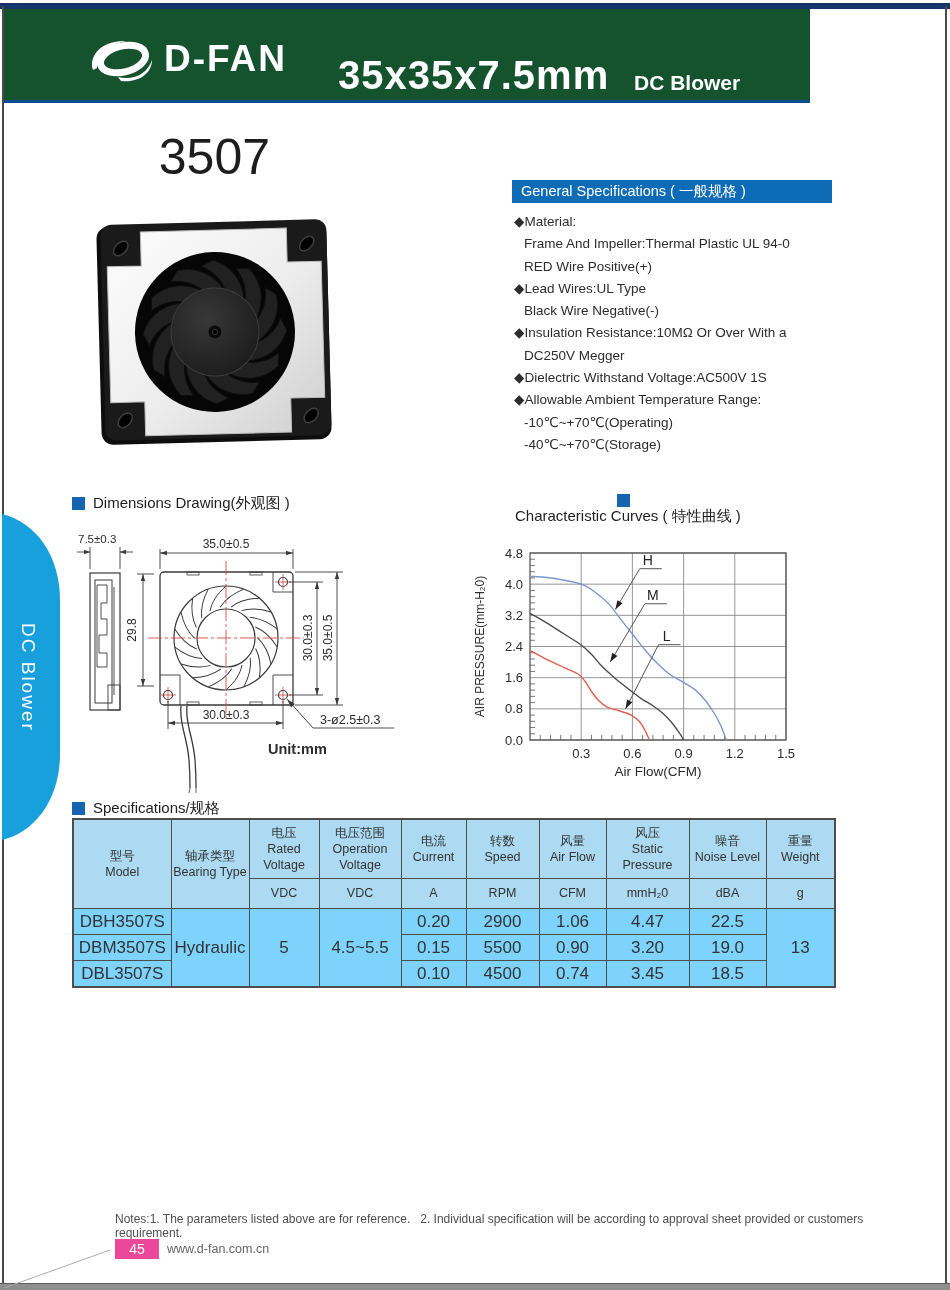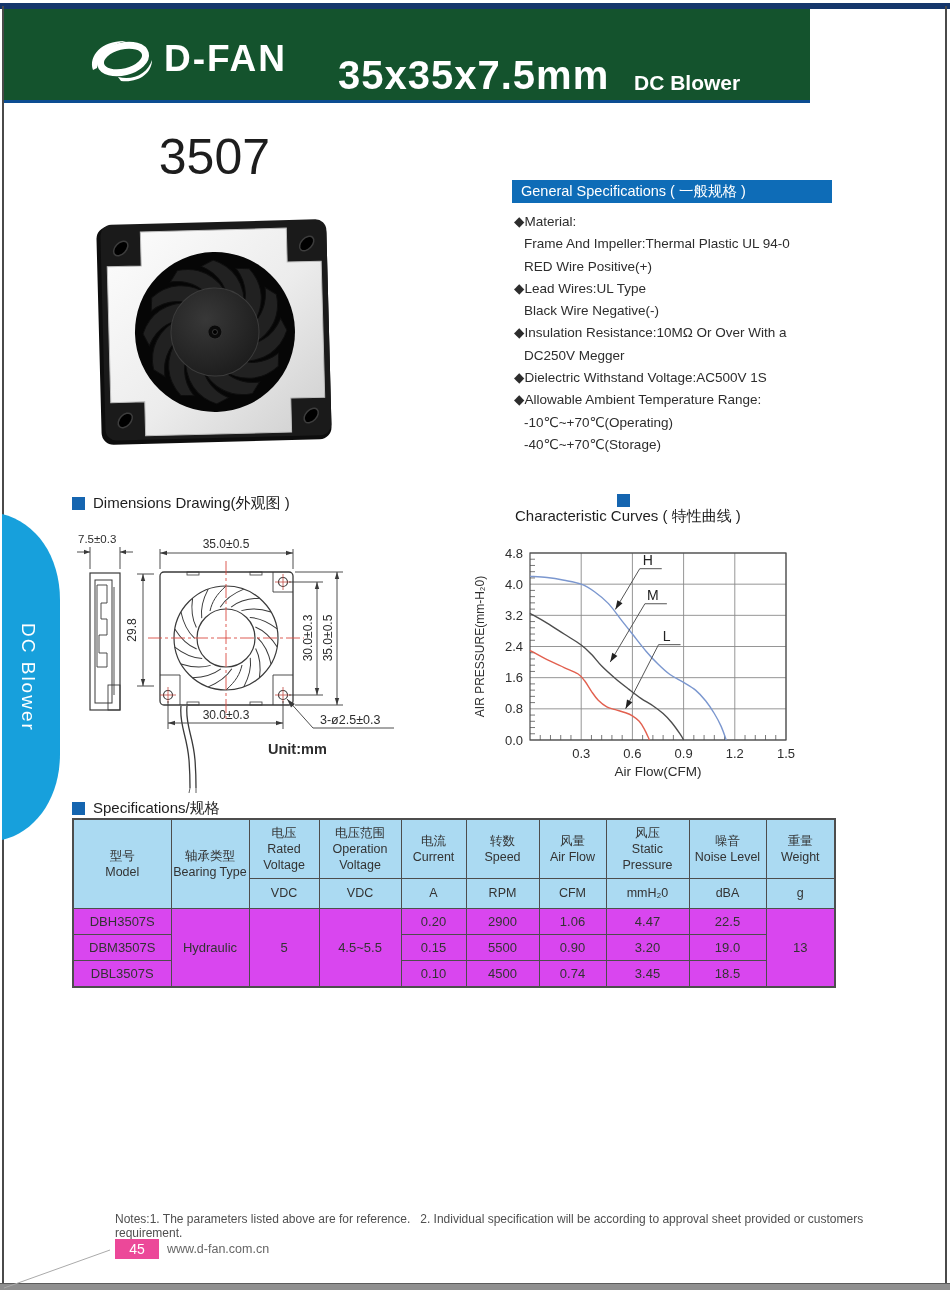--- a/index.html
+++ b/index.html
@@ -37,21 +37,21 @@
   .sec-title{position:absolute;display:flex;align-items:center;font-size:15px;color:#1e1e1e;font-weight:400;text-align:right;}
   .sec-sq{width:13px;height:13px;background:#1565b0;margin-right:8px;flex:0 0 auto;}
 
   
   .spec-table{position:absolute;left:72px;top:818px;border-collapse:collapse;table-layout:fixed;width:764px;
      border:2px solid #4d4d4d;}
   .spec-table th,.spec-table td{border:1px solid #4d4d4d;text-align:center;color:#333;overflow:hidden;}
   .spec-table thead th{background:#abdaf2;font-weight:normal;font-size:12.5px;line-height:1.3;}
   .spec-table tr.h1 th{height:56px;}
   .spec-table tr.h2 th{height:27px;}
-  .spec-table tbody td{height:23px;font-size:13px;background:#d946ef;}
+  .spec-table tbody td{height:23px;font-size:17px;background:#7dd3fc;}
 
   
   .notes{position:absolute;left:115px;top:1212px;width:790px;font-size:12px;color:#4f4f4f;white-space:pre-wrap;}
   .page-badge{position:absolute;left:115px;top:1239px;width:44px;height:20px;background:#ec4899;color:#fff;
      font-size:14px;text-align:center;line-height:20px;}
   .website{position:absolute;left:167px;top:1242px;font-size:12.5px;color:#666;}
   .corner-line{position:absolute;left:0;top:1240px;}
 
   svg text{font-family:"Liberation Sans","DejaVu Sans",sans-serif;}
 </style>

